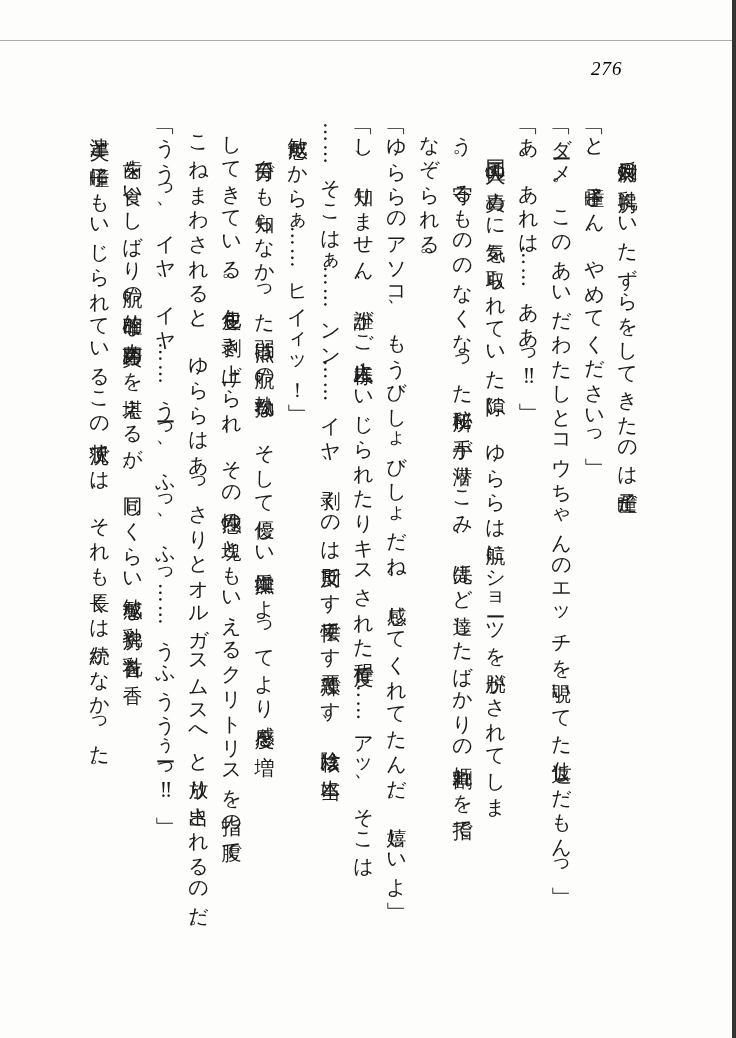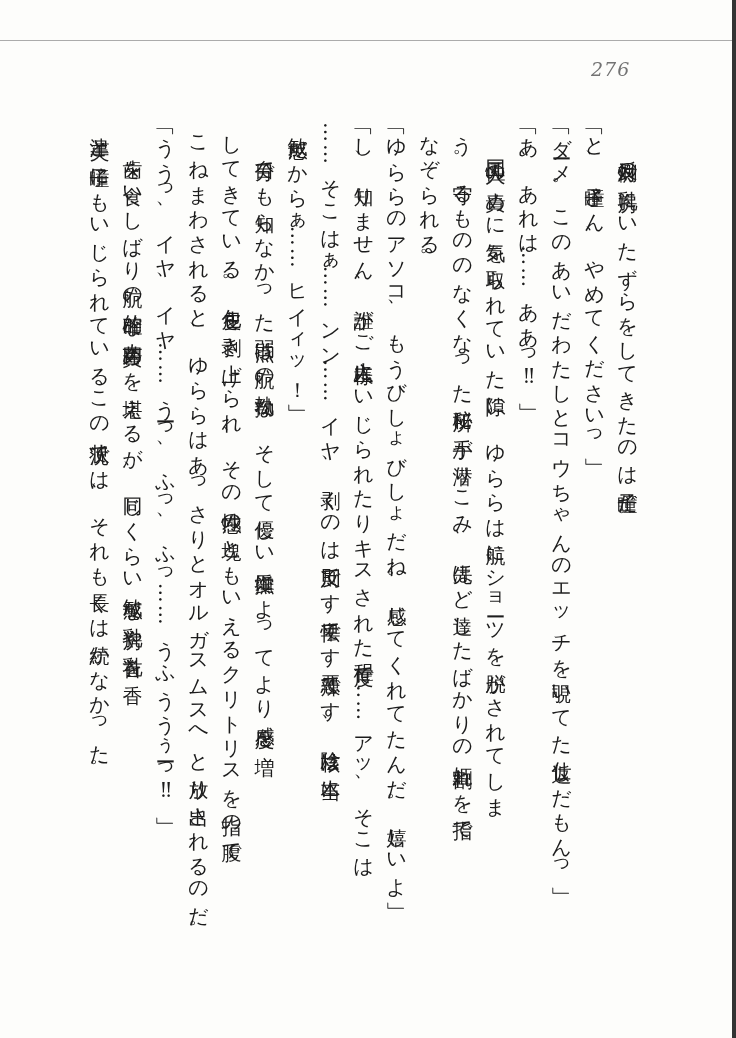--- a/index.html
+++ b/index.html
@@ -19,21 +19,22 @@
     inset: 0;
     background: #fdfdfb;
   }
   .page-number {
     position: absolute;
     top: 58px;
     left: 591px;
     font-size: 19px;
     font-style: italic;
     letter-spacing: 1px;
-    color: #737373;
+    color: #000000;
+    font-family: Liberation Serif, serif;
   }
   .text-block {
     position: absolute;
     top: 122px;
     right: 92px;
     height: 845px;
     writing-mode: vertical-rl;
     -webkit-writing-mode: vertical-rl;
     text-orientation: mixed;
     font-size: 20px;

